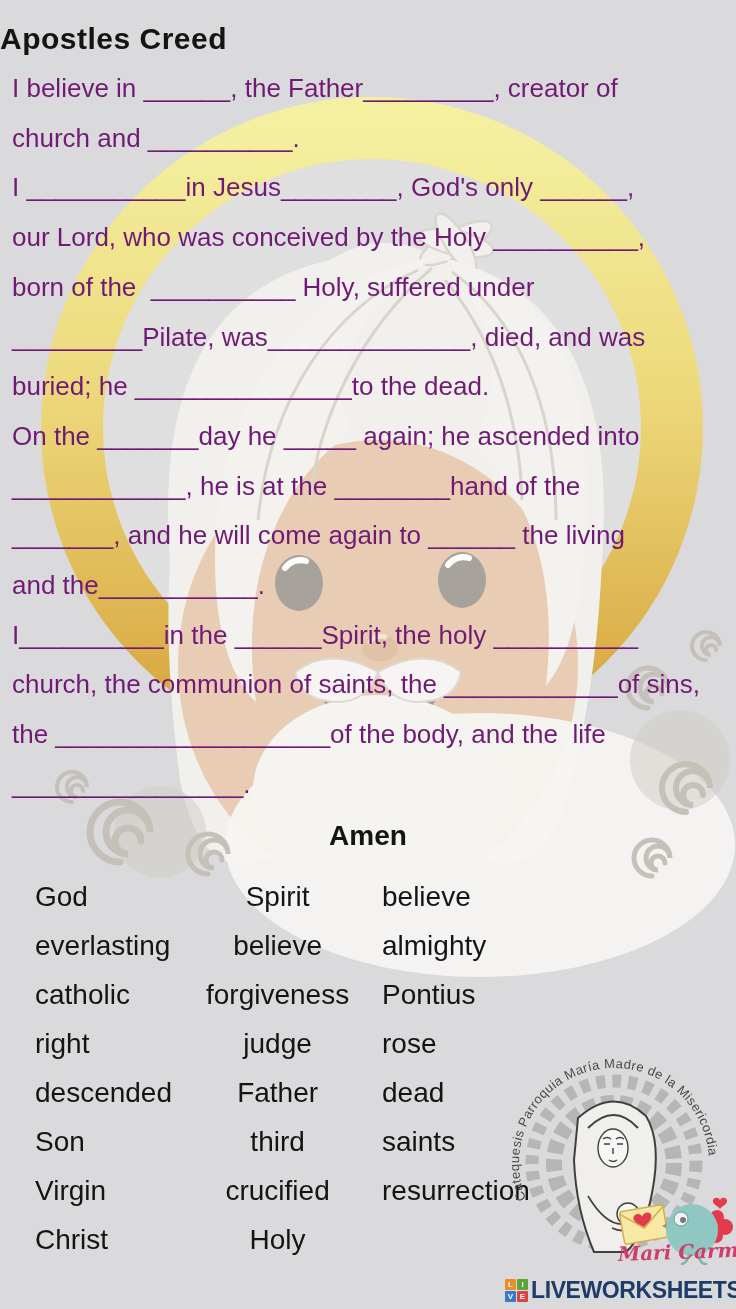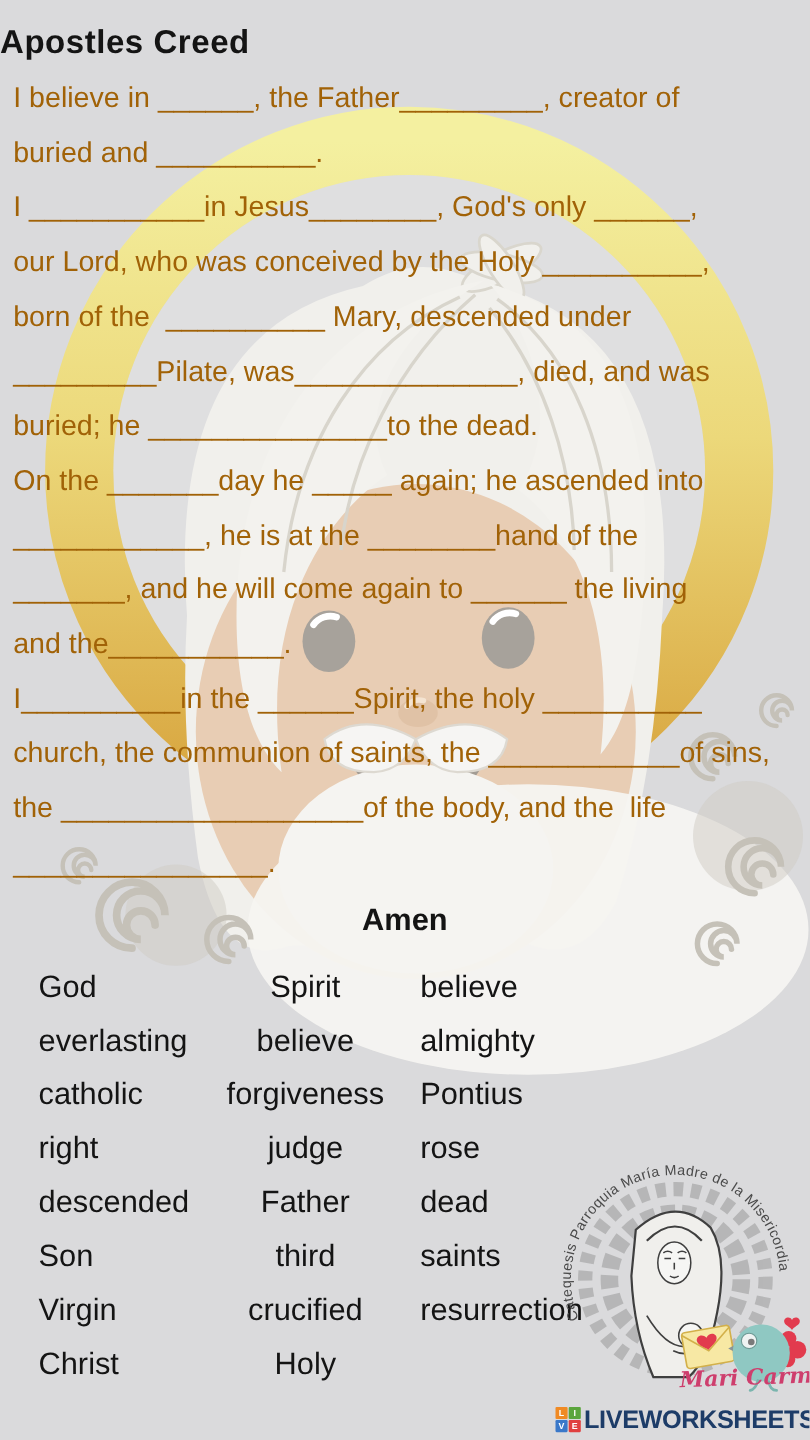--- a/index.html
+++ b/index.html
@@ -10,21 +10,21 @@
   .illus,.stamp,.bird{position:absolute;pointer-events:none;}
   .illus{left:0;top:0;}
   .layer{position:absolute;left:0;top:0;width:736px;height:1309px;}
   .title{
     position:absolute;top:22px;left:0;width:736px;text-align:left;
     font-size:30px;font-weight:700;letter-spacing:.5px;
   }
   .creed{position:absolute;left:12px;top:64px;width:724px;}
   .creed .line{
     white-space:pre;font-size:26px;line-height:49.7px;font-weight:500;
-    letter-spacing:0;color:#a16207;
+    letter-spacing:0;color:#701a75;
   }
   .amen{
     position:absolute;top:820px;left:0;width:736px;text-align:center;
     font-size:28px;font-weight:600;
   }
   .wordbank{position:absolute;top:872px;left:0;width:736px;}
   .wb-col{position:absolute;top:0;}
   .wb-col .word{font-size:28px;line-height:49px;font-weight:500;white-space:pre;}
   .wb-col.c0{left:35px;}
   .wb-col.c1{left:206px;text-align:center;}
@@ -130,24 +130,24 @@
       <path stroke-width="5" d="M 652,876 a 18,18 0 1 1 18,-18 a 12,12 0 1 0 -12,12 a 7,7 0 1 1 7,-7"></path>
       <path stroke-width="4" d="M 706,660 a 14,14 0 1 1 14,-14 a 9,9 0 1 0 -9,9 a 5,5 0 1 1 5,-5"></path>
     </g>
   </svg>
 
   <div class="layer">
     <div class="title">Apostles Creed</div>
 
     <div class="creed">
       <div class="line">I believe in ______, the Father_________, creator of</div>
-      <div class="line">buried and __________.</div>
+      <div class="line">church and __________.</div>
       <div class="line">I ___________in Jesus________, God's only ______,</div>
       <div class="line">our Lord, who was conceived by the Holy __________,</div>
-      <div class="line">born of the  __________ Mary, descended under</div>
+      <div class="line">born of the  __________ Holy, suffered under</div>
       <div class="line">_________Pilate, was______________, died, and was</div>
       <div class="line">buried; he _______________to the dead.</div>
       <div class="line">On the _______day he _____ again; he ascended into</div>
       <div class="line">____________, he is at the ________hand of the</div>
       <div class="line">_______, and he will come again to ______ the living</div>
       <div class="line">and the___________.</div>
       <div class="line">I__________in the ______Spirit, the holy __________</div>
       <div class="line">church, the communion of saints, the ____________of sins,</div>
       <div class="line">the ___________________of the body, and the  life</div>
       <div class="line">________________.</div>

